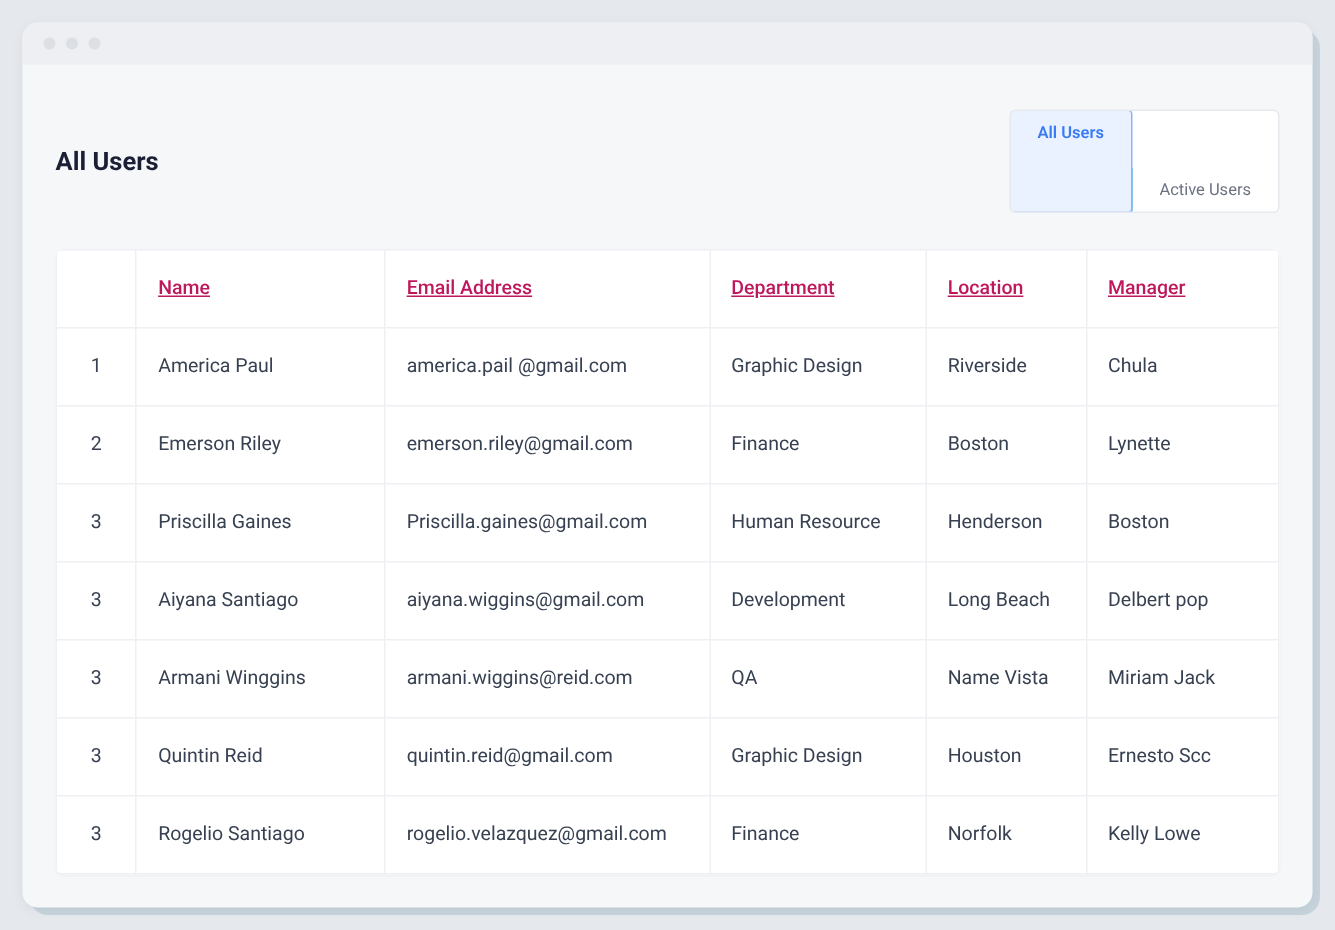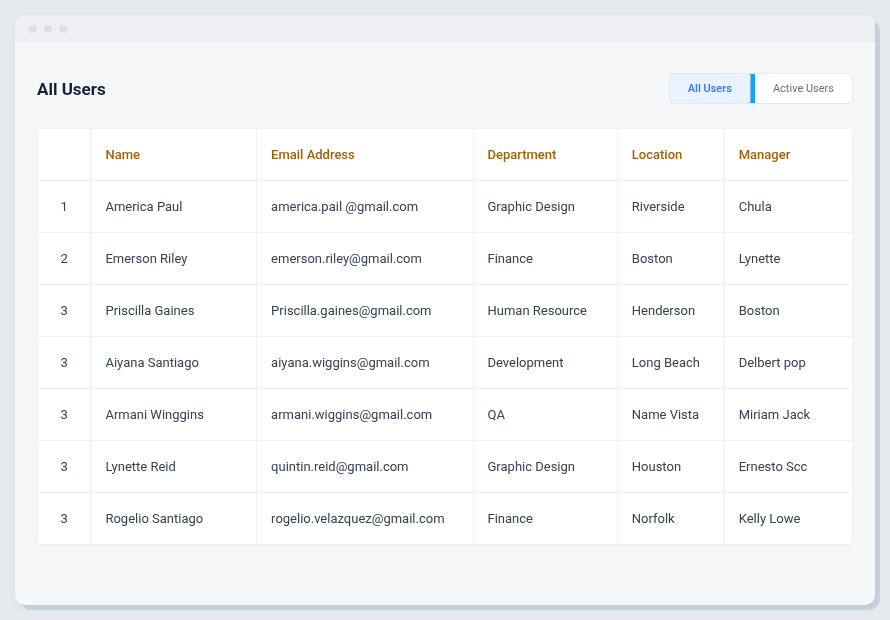--- a/index.html
+++ b/index.html
@@ -69,21 +69,22 @@
       border-radius: 4px;
       overflow: hidden;
       background: #fff;
     }
     .tab {
       padding: 8px 18px;
       font-size: 11px;
       color: #6b7280;
       cursor: pointer;
       background: #fff;
-      border-left: 5px solid #0ea5e9;
+      border-left: 1px solid #0ea5e9;
+      margin-top: 38px;
     }
     .tab:first-child {
       border-left: none;
     }
     .tab.active {
       background: #eaf2ff;
       color: #3a7bf0;
       font-weight: 600;
       border: 1px solid #8bb4f5;
       border-radius: 3px;
@@ -101,22 +102,23 @@
       border-collapse: collapse;
     }
     th, td {
       text-align: left;
       padding: 18px 14px;
       font-size: 13px;
       border: 1px solid #eef0f4;
     }
     th {
       font-weight: 500;
-      color: #a16207;
-      background: #fff;
+      color: #be185d;
+      background: #fff;
+      text-decoration: underline;
     }
     td {
       color: #374151;
     }
     .col-idx {
       width: 50px;
       text-align: center;
     }
     .col-name { width: 155px; }
     .col-email { width: 195px; }
@@ -186,28 +188,28 @@
             <td class="col-idx">3</td>
             <td>Aiyana Santiago</td>
             <td>aiyana.wiggins@gmail.com</td>
             <td>Development</td>
             <td>Long Beach</td>
             <td>Delbert pop</td>
           </tr>
           <tr>
             <td class="col-idx">3</td>
             <td>Armani Winggins</td>
-            <td>armani.wiggins@gmail.com</td>
+            <td>armani.wiggins@reid.com</td>
             <td>QA</td>
             <td>Name Vista</td>
             <td>Miriam Jack</td>
           </tr>
           <tr>
             <td class="col-idx">3</td>
-            <td>Lynette Reid</td>
+            <td>Quintin Reid</td>
             <td>quintin.reid@gmail.com</td>
             <td>Graphic Design</td>
             <td>Houston</td>
             <td>Ernesto Scc</td>
           </tr>
           <tr>
             <td class="col-idx">3</td>
             <td>Rogelio Santiago</td>
             <td>rogelio.velazquez@gmail.com</td>
             <td>Finance</td>

